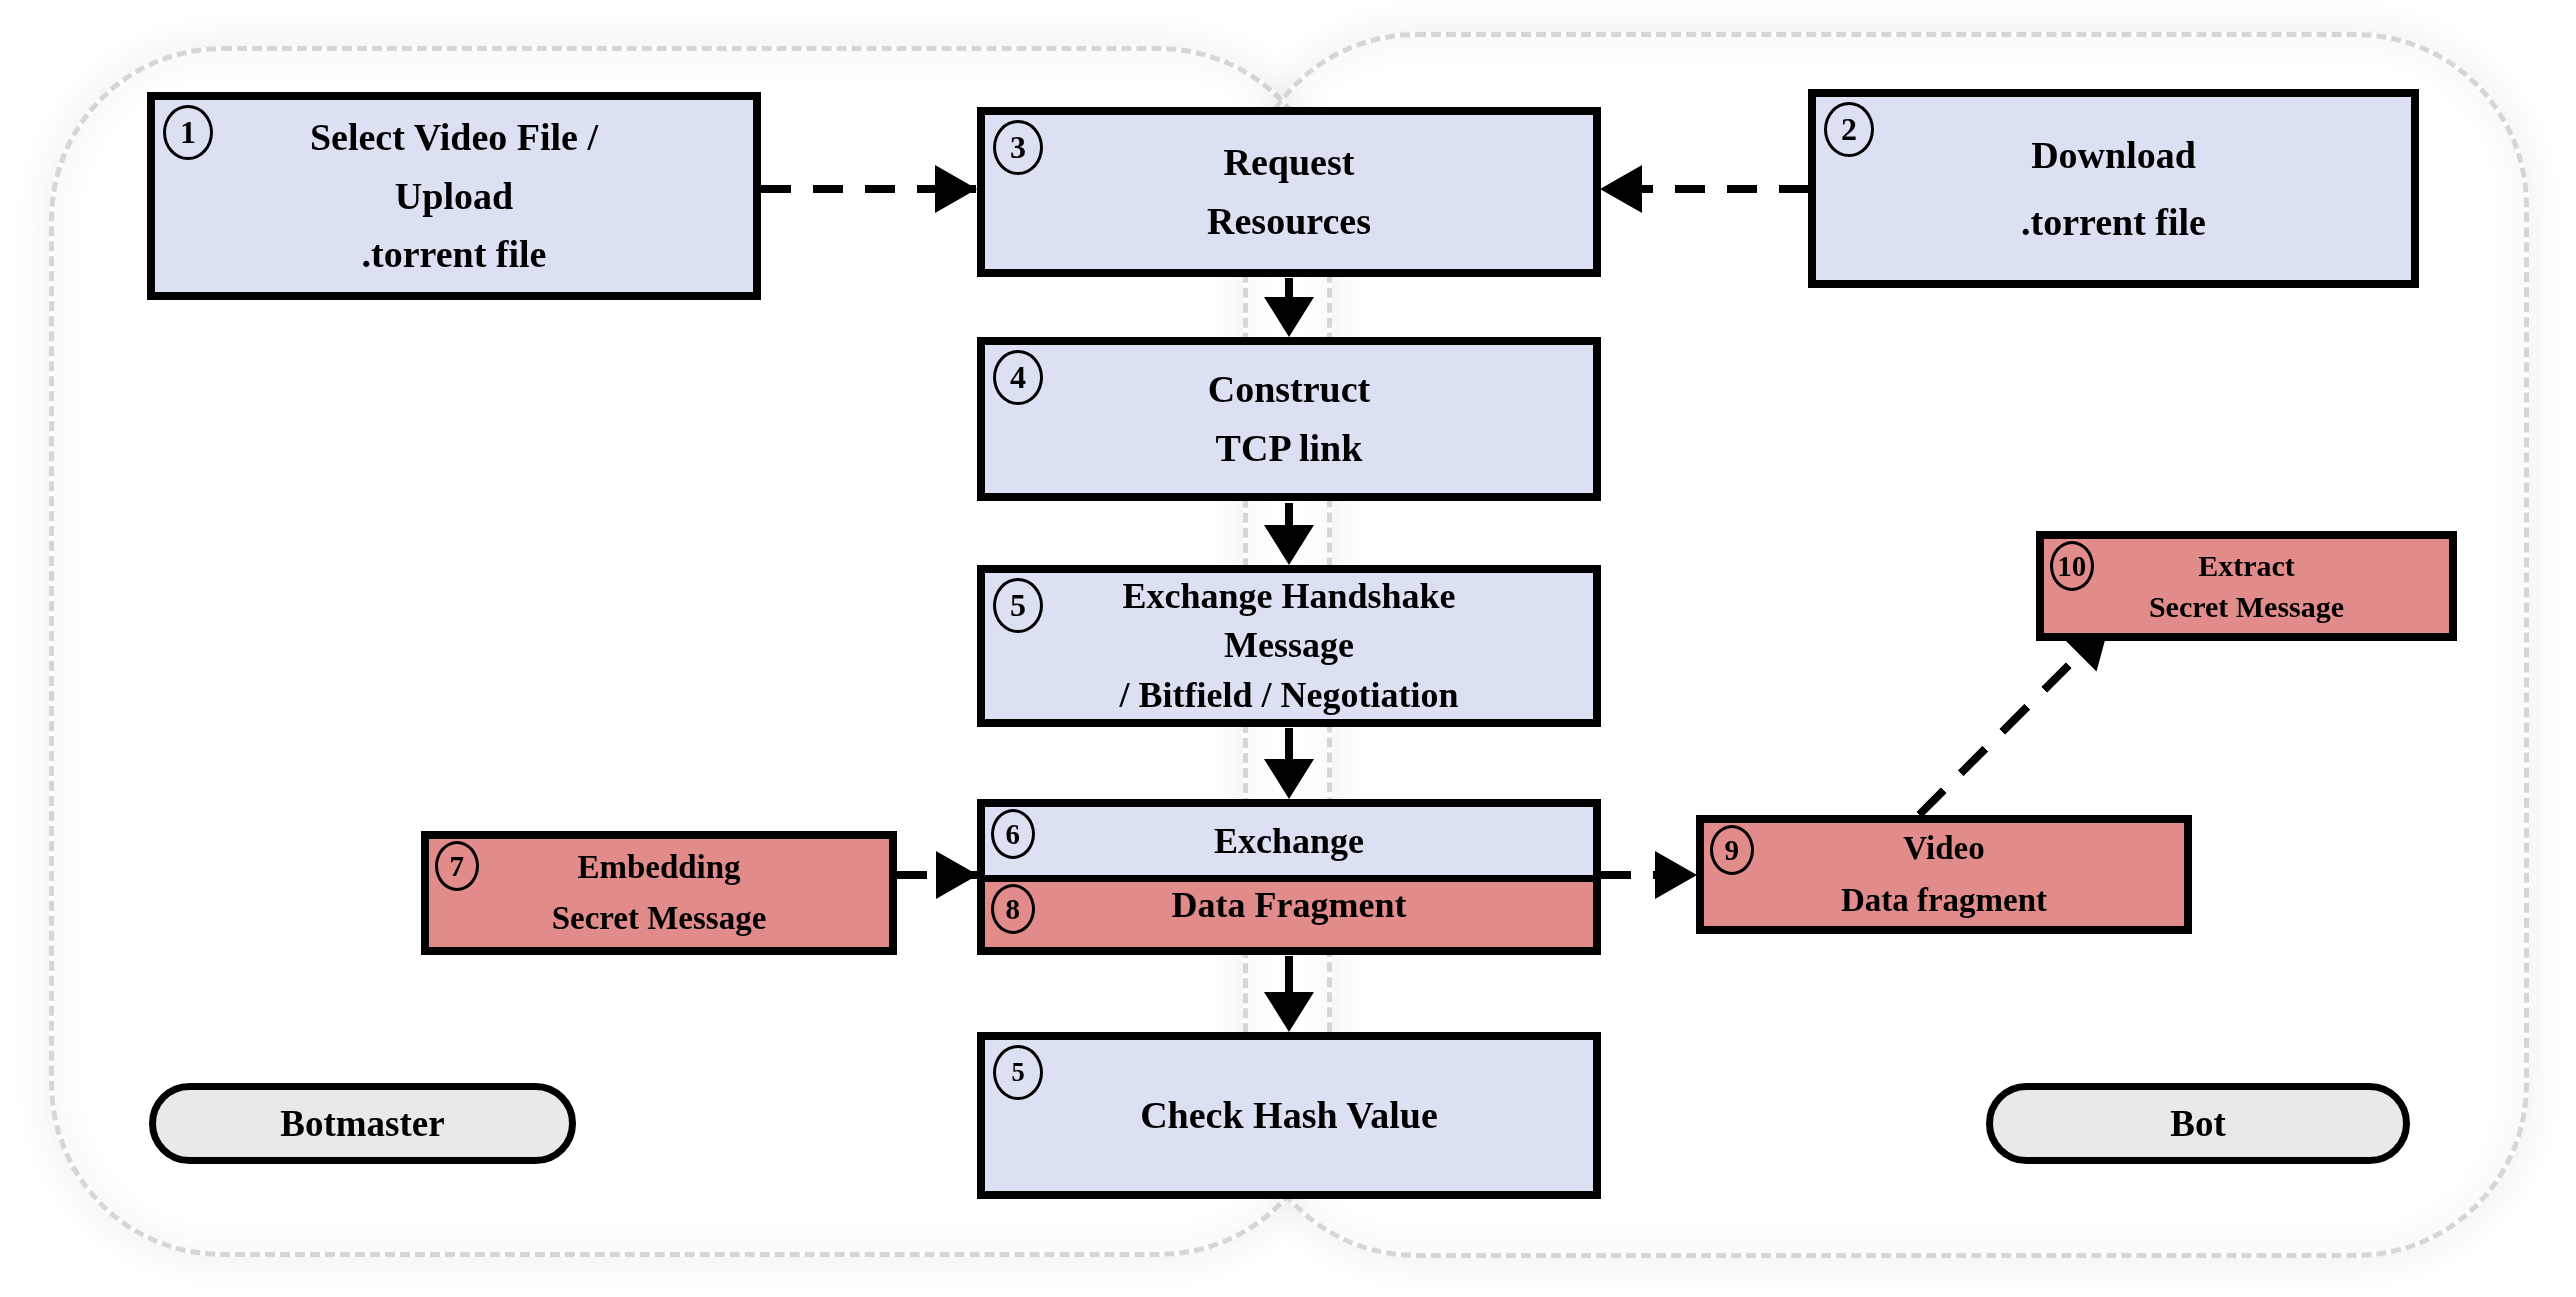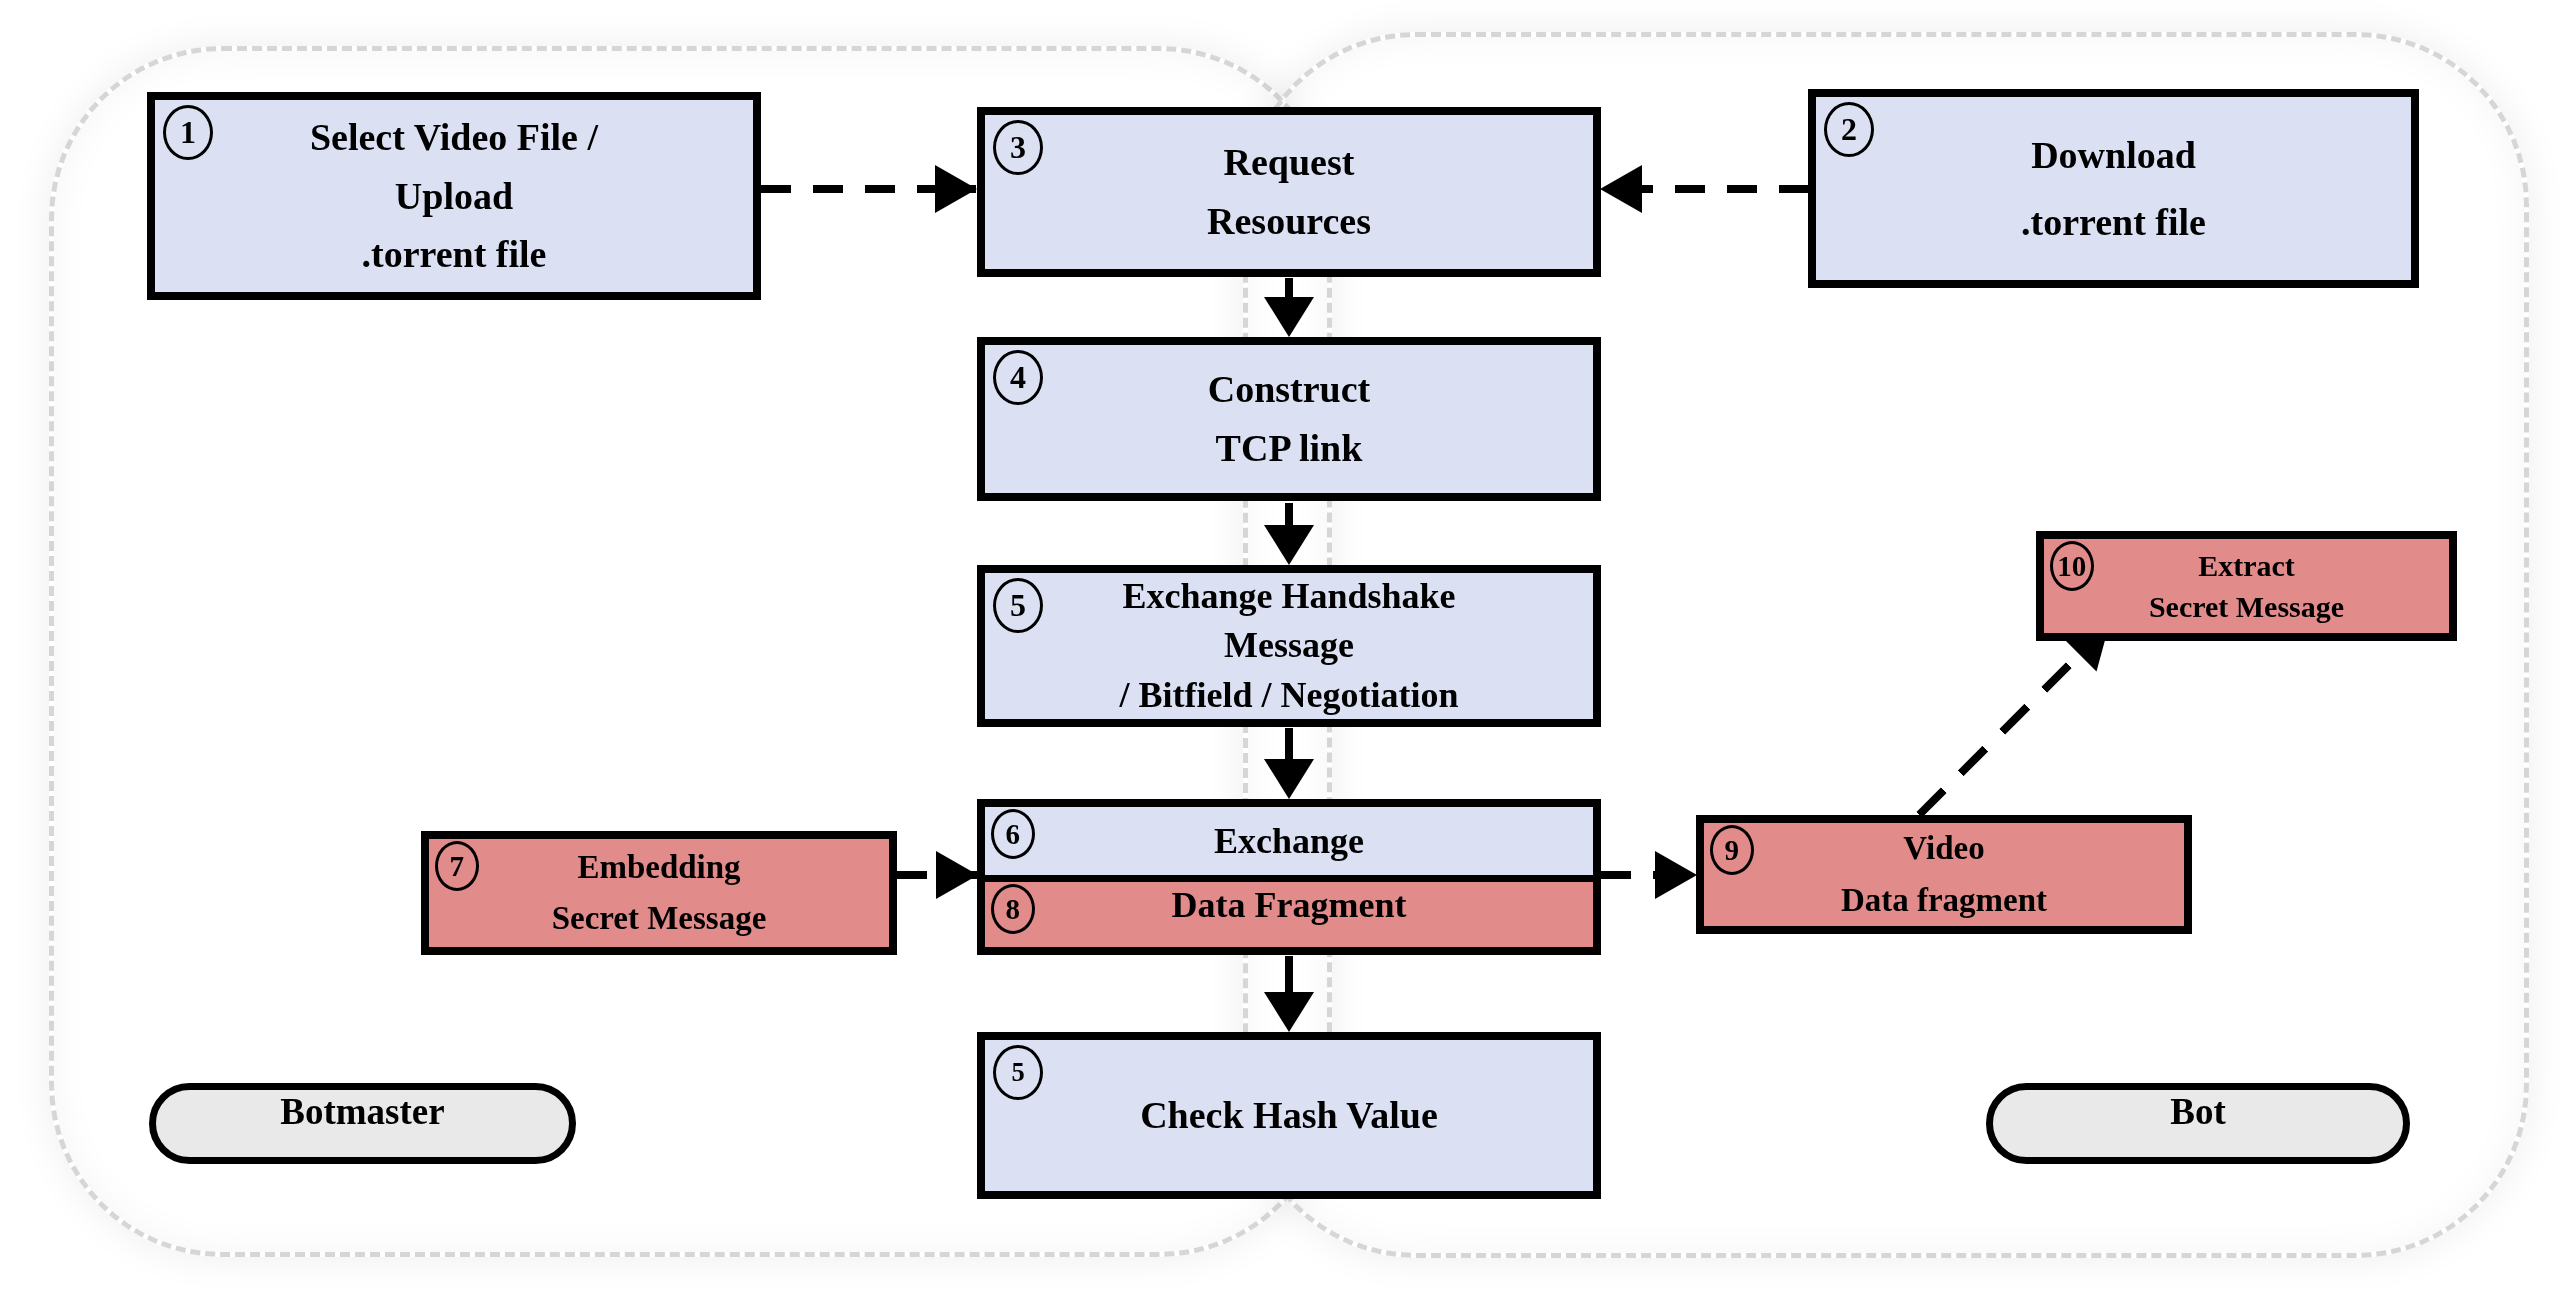--- a/index.html
+++ b/index.html
@@ -31,21 +31,21 @@
     display:flex; align-items:center; justify-content:center;
     font-size:32px; font-weight:bold; z-index:4; line-height:1;
   }
   .badge.two{font-size:26.5px;}
   .badge.small{width:44px; height:50px; font-size:29px; top:2.3px; left:5.8px;}
   .lines div{white-space:nowrap;}
   .fs66{font-size:38px;} .fs62{font-size:36px;} .fs58{font-size:33px;} .fs52{font-size:30px;}
   .lh-tall{line-height:1.75;} .lh-mid{line-height:1.55;} .lh-tight{line-height:1.38;}
   .pill{
     position:absolute; border:7px solid #000; border-radius:576px;
-    background:var(--pill); display:flex; justify-content:center;
+    background:var(--pill); display:flex; align-items:center; justify-content:center;
     font-size:37px; z-index:3;
   }
   
   .split{flex-direction:column; align-items:stretch; justify-content:flex-start; padding:0;}
   .half{position:relative; display:flex; align-items:center; justify-content:center;}
   .half-top{height:75px; border-bottom:7px solid #000;}
   .half-bottom{height:65px; align-items:flex-start; padding-top:2.3px;}
   
   .harrow{position:absolute; height:8px; z-index:2;}
   .hdash{background:repeating-linear-gradient(90deg,#000 0 30px,transparent 30px 52px);}

